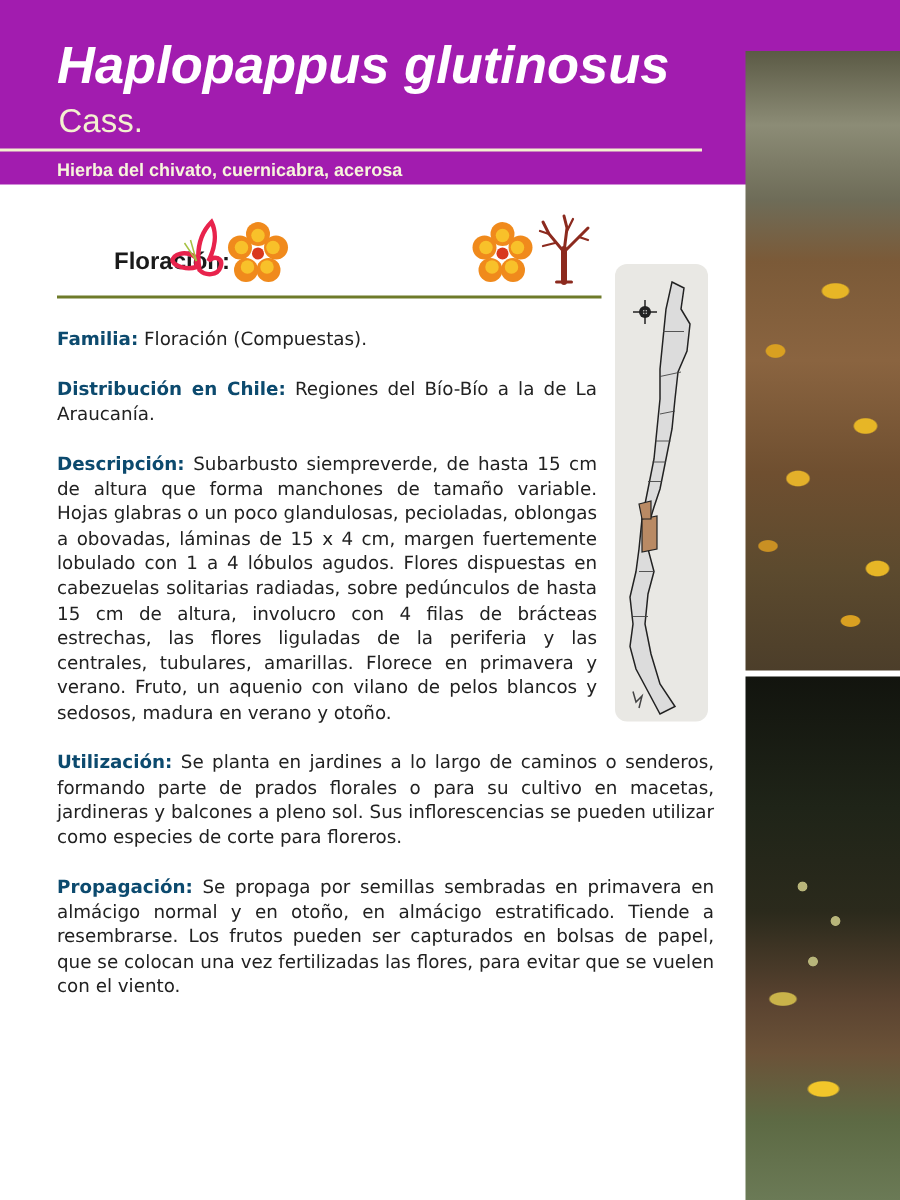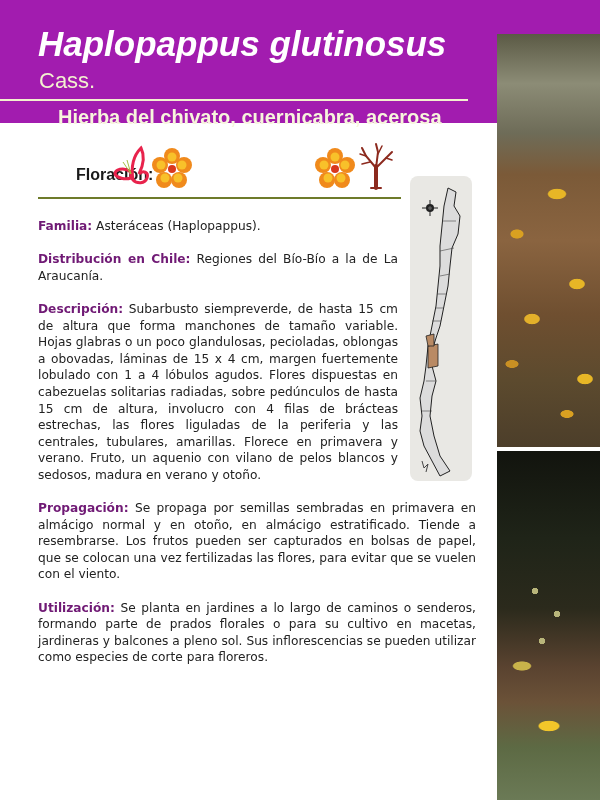--- a/index.html
+++ b/index.html
@@ -18,23 +18,22 @@
   }
   .author {
     position: absolute; left: 39px; top: 68px;
     font-family: Liberation Sans, sans-serif; font-size: 22px; color: #f3f1d0;
   }
   .rule {
     position: absolute; left: 0; top: 99px; width: 468px; height: 2px; background: #f2f0cf;
   }
   .common {
     position: absolute; left: 38px; top: 106px;
-    font-family: "Liberation Sans", sans-serif; font-weight: bold; font-size: 20px; color: #f7f5dc;
+    font-family: "Liberation Sans", sans-serif; font-weight: bold; font-size: 12px; color: #f7f5dc;
     white-space: nowrap;
-    margin-left: 20px;
   }
   .photo {
     position: absolute; left: 497px; width: 103px; overflow: hidden;
   }
   .photo-top {
     top: 34px; height: 413px;
     background:
       radial-gradient(ellipse 14px 8px at 60px 160px, #e7b626 60%, transparent 70%),
       radial-gradient(ellipse 12px 8px at 80px 250px, #e7b626 60%, transparent 70%),
       radial-gradient(ellipse 10px 7px at 20px 200px, #d9a021 60%, transparent 70%),
@@ -70,21 +69,21 @@
     position: absolute; left: 410px; top: 176px; width: 62px; height: 305px;
     background: #e9e8e4; border-radius: 8px;
   }
   .body-text {
     position: absolute; left: 38px; top: 218px; width: 438px;
     font-family: "DejaVu Sans", sans-serif; font-size: 12.2px; line-height: 16.6px;
     color: #222222;
   }
   .body-text p { margin: 0 0 16.6px 0; text-align: justify; }
   .body-text p.narrow { width: 360px; }
-  .body-text .lbl { font-weight: bold; color: #701a75; }
+  .body-text .lbl { font-weight: bold; color: #0c4a6e; }
 </style>
 </head>
 <body>
 
 <div class="header">
   <h1 class="title">Haplopappus glutinosus</h1>
   <div class="author">Cass.</div>
   <div class="rule"></div>
   <div class="common">Hierba del chivato, cuernicabra, acerosa</div>
 </div>
@@ -170,27 +169,27 @@
       <line x1="22" y1="145" x2="31" y2="145"></line>
       <line x1="16" y1="205" x2="26" y2="205"></line>
       <line x1="12" y1="235" x2="22" y2="235"></line>
     </g>
     <path d="M12 285 L14 292 L18 288 L16 296" fill="none" stroke="#444" stroke-width="1"></path>
   </svg>
 </div>
 
 <div class="body-text">
   <p class="narrow">
-    <span class="lbl">Familia:</span><span> Asteráceas (Haplopappus).</span>
+    <span class="lbl">Familia:</span><span> Floración (Compuestas).</span>
   </p>
   <p class="narrow">
     <span class="lbl">Distribución en Chile:</span><span> Regiones del Bío-Bío a la de La Araucanía.</span>
   </p>
   <p class="narrow">
     <span class="lbl">Descripción:</span><span> Subarbusto siempreverde, de hasta 15 cm de altura que forma manchones de tamaño variable. Hojas glabras o un poco glandulosas, pecioladas, oblongas a obovadas, láminas de 15 x 4 cm, margen fuertemente lobulado con 1 a 4 lóbulos agudos. Flores dispuestas en cabezuelas solitarias radiadas, sobre pedúnculos de hasta 15 cm de altura, involucro con 4 filas de brácteas estrechas, las flores liguladas de la periferia y las centrales, tubulares, amarillas. Florece en primavera y verano. Fruto, un aquenio con vilano de pelos blancos y sedosos, madura en verano y otoño.</span>
   </p>
   <p>
-    <span class="lbl">Propagación:</span><span> Se propaga por semillas sembradas en primavera en almácigo normal y en otoño, en almácigo estratificado. Tiende a resembrarse. Los frutos pueden ser capturados en bolsas de papel, que se colocan una vez fertilizadas las flores, para evitar que se vuelen con el viento.</span>
+    <span class="lbl">Utilización:</span><span> Se planta en jardines a lo largo de caminos o senderos, formando parte de prados florales o para su cultivo en macetas, jardineras y balcones a pleno sol. Sus inflorescencias se pueden utilizar como especies de corte para floreros.</span>
   </p>
   <p>
-    <span class="lbl">Utilización:</span><span> Se planta en jardines a lo largo de caminos o senderos, formando parte de prados florales o para su cultivo en macetas, jardineras y balcones a pleno sol. Sus inflorescencias se pueden utilizar como especies de corte para floreros.</span>
+    <span class="lbl">Propagación:</span><span> Se propaga por semillas sembradas en primavera en almácigo normal y en otoño, en almácigo estratificado. Tiende a resembrarse. Los frutos pueden ser capturados en bolsas de papel, que se colocan una vez fertilizadas las flores, para evitar que se vuelen con el viento.</span>
   </p>
 </div>
 
 </body></html>

